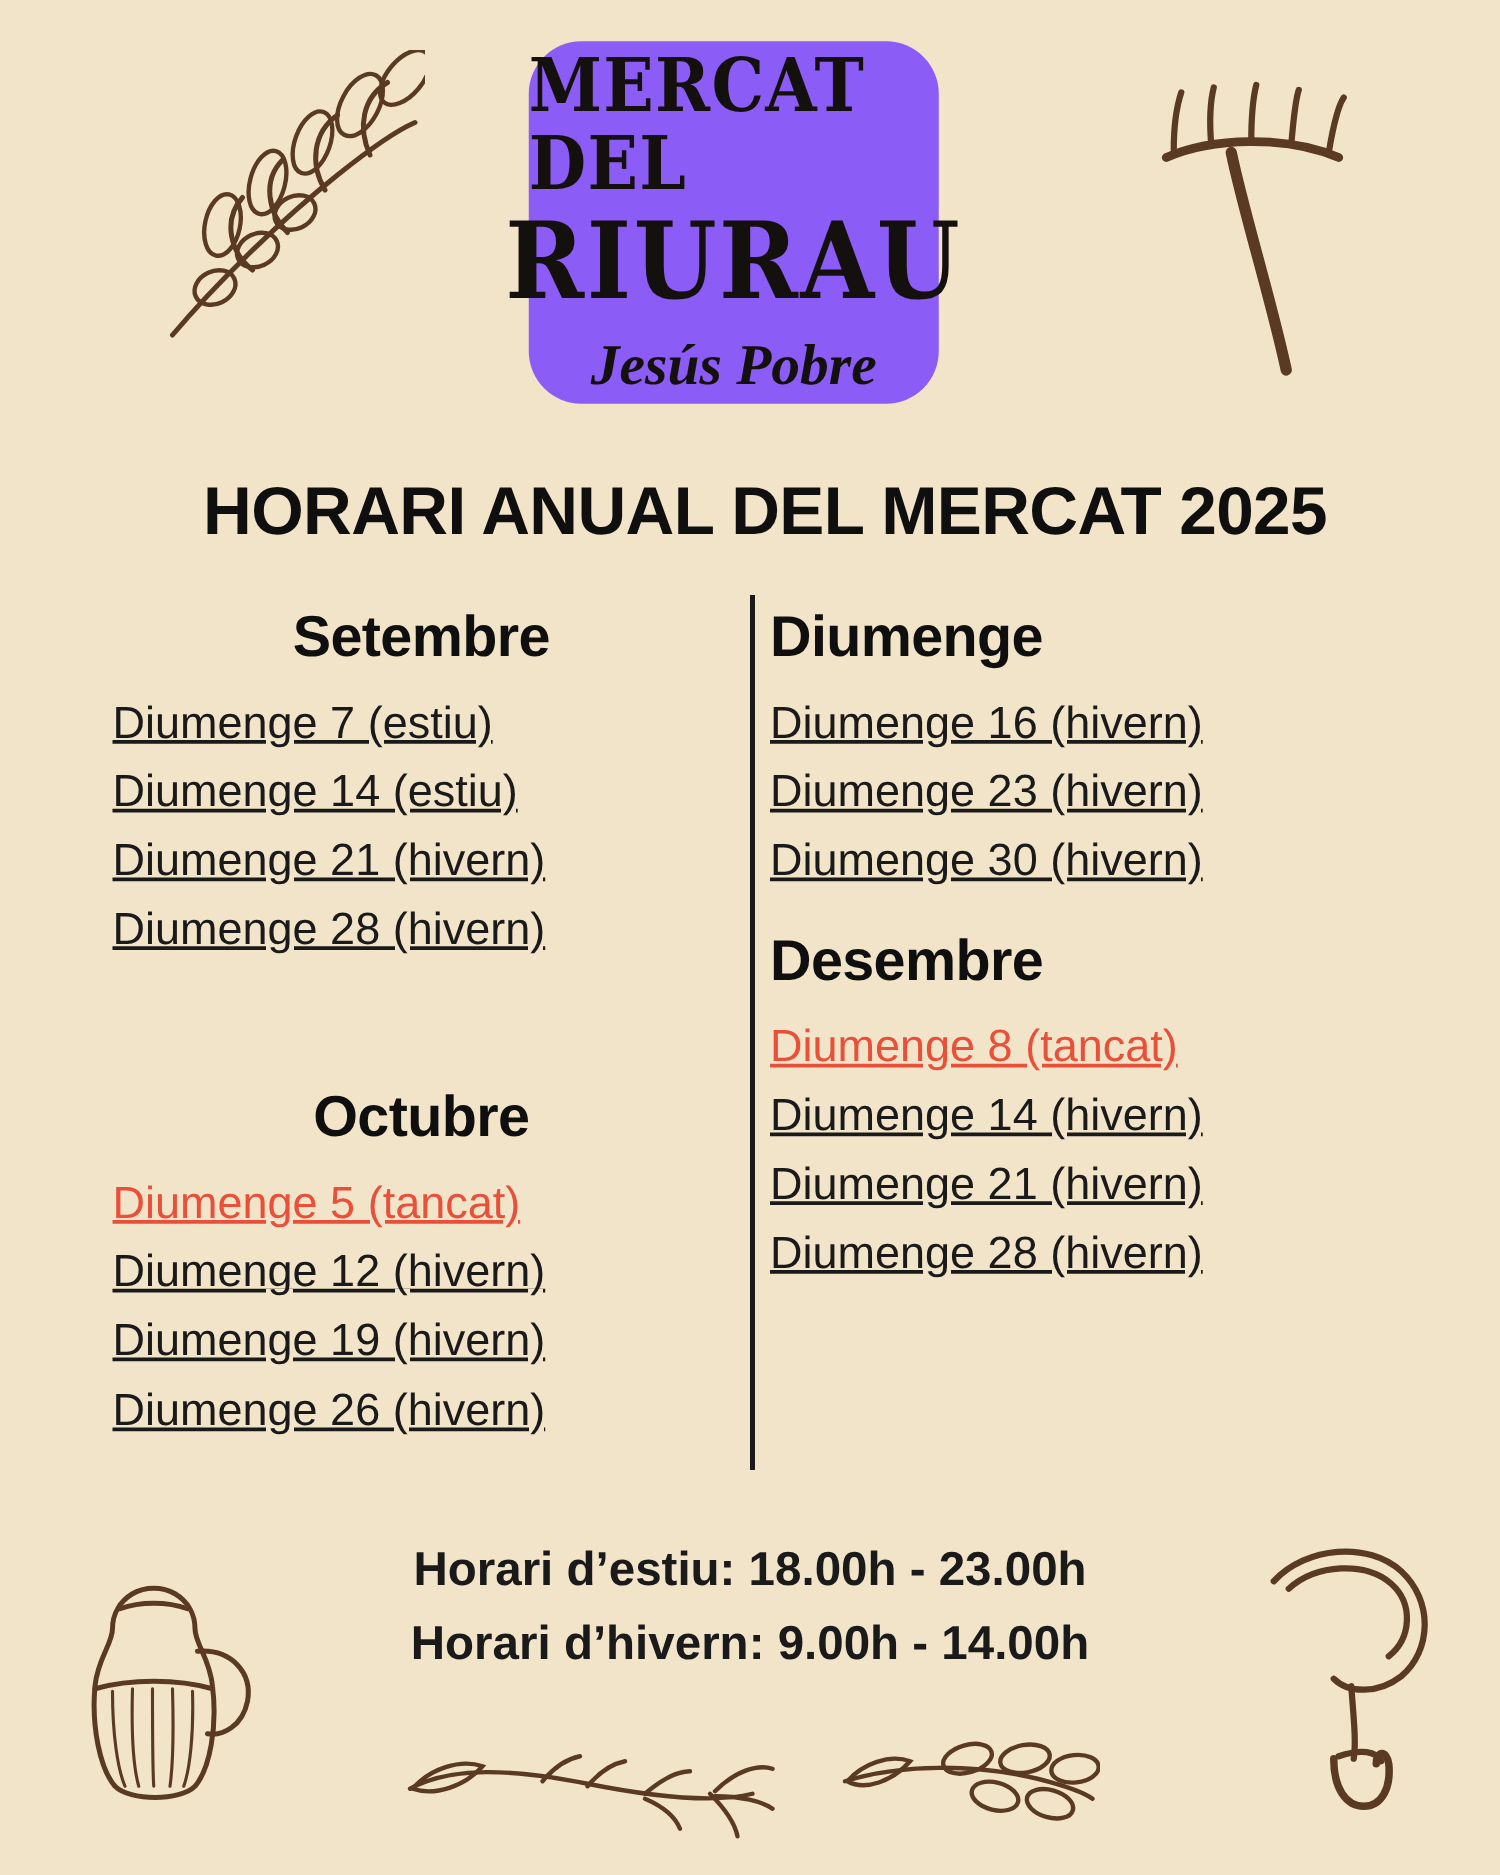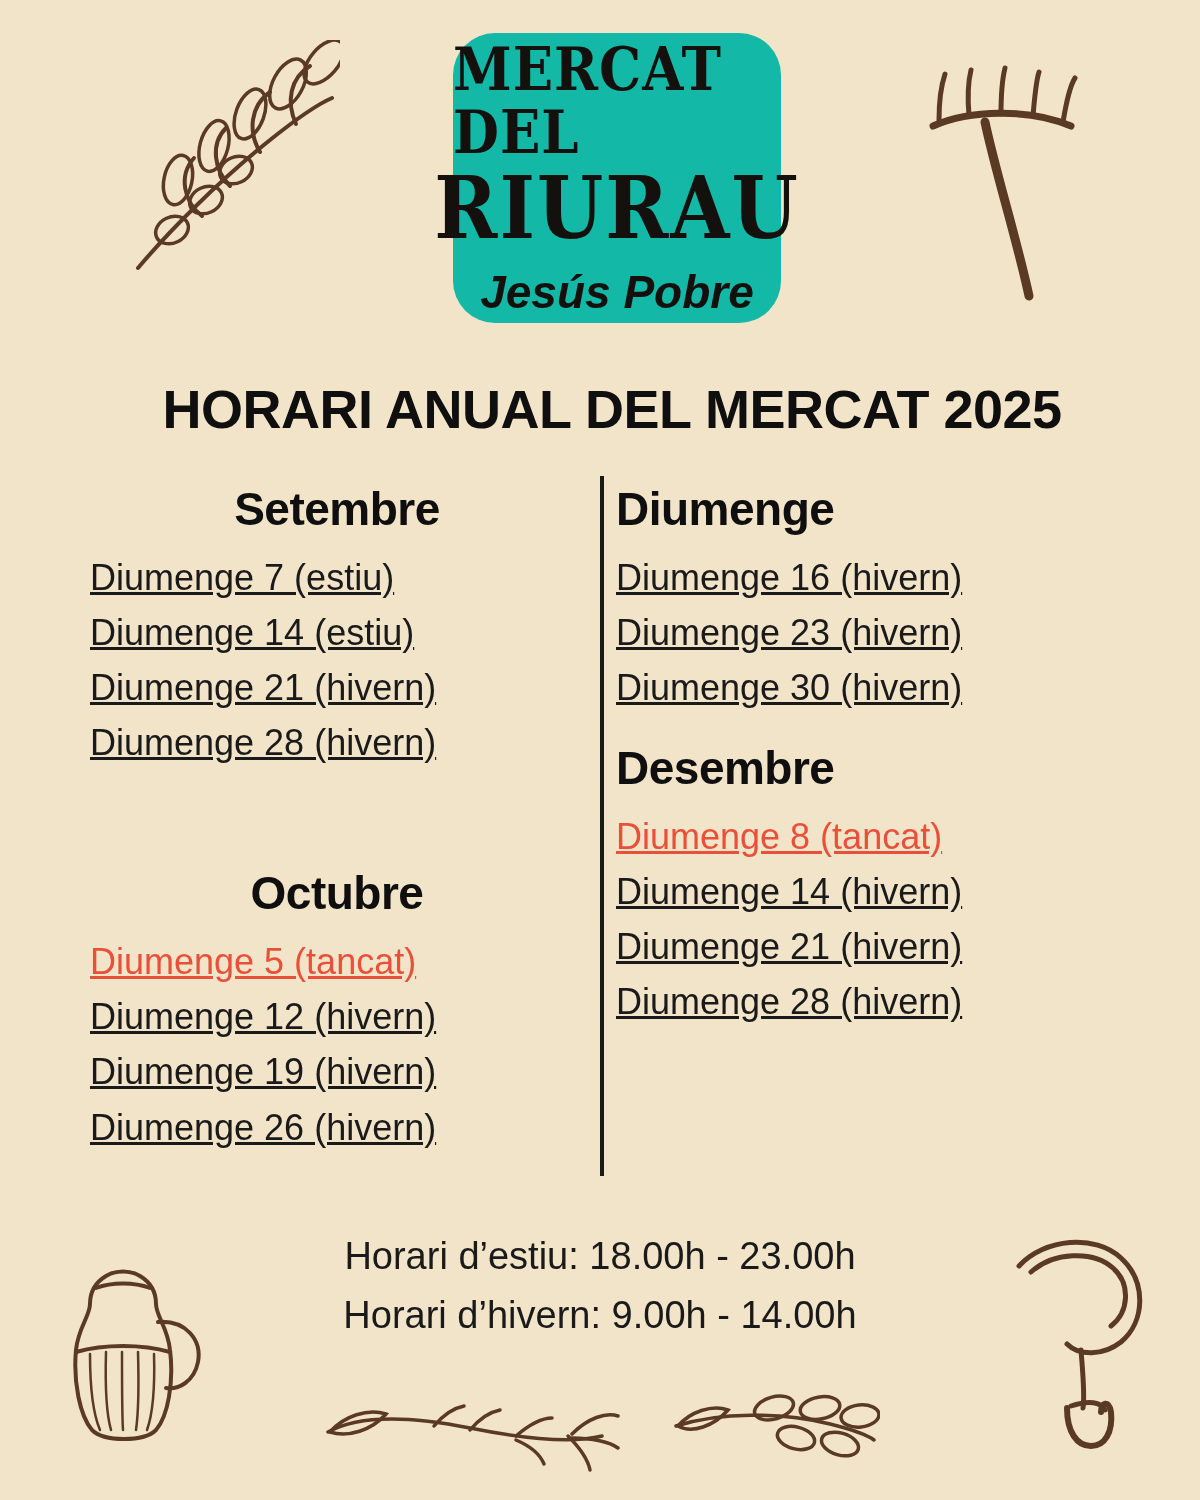--- a/index.html
+++ b/index.html
@@ -16,25 +16,25 @@
     color: #1a1a1a;
   }
 
   
   .header {
     position: relative;
     height: 330px;
   }
   .logo-badge {
     position: absolute;
-    left: 453px;
+    left: 423px;
     top: 33px;
     width: 328px;
     height: 290px;
-    background: #14b8a6;
+    background: #8b5cf6;
     border-radius: 42px;
     display: flex;
     flex-direction: column;
     align-items: center;
     justify-content: center;
     box-sizing: border-box;
     padding-top: 4px;
   }
   .logo-line1 {
     font-family: "DejaVu Serif", serif;
@@ -49,21 +49,21 @@
     font-family: "DejaVu Serif", serif;
     font-weight: bold;
     font-size: 76px;
     letter-spacing: 2px;
     color: #14100e;
     line-height: 1.0;
     margin-top: 14px;
     transform: scaleY(1.12);
   }
   .logo-line3 {
-    font-family: Liberation Sans, sans-serif;
+    font-family: Liberation Serif, serif;
     font-weight: bold;
     font-style: italic;
     font-size: 46px;
     color: #14100e;
     margin-top: 22px;
     line-height: 1;
   }
 
   .ornament {
     position: absolute;
@@ -131,20 +131,21 @@
 
   
   .hours {
     margin-top: 46px;
     text-align: center;
   }
   .hours-line {
     font-size: 38px;
     line-height: 1.55;
     color: #1a1a1a;
+    font-weight: bold;
   }
 </style>
 </head>
 <body>
 
 <div class="header">
 
   <div class="ornament orn-olive">
     <svg width="230" height="240" viewBox="0 0 230 240">
       <g fill="none" stroke="#5b3a24" stroke-width="4" stroke-linecap="round">

